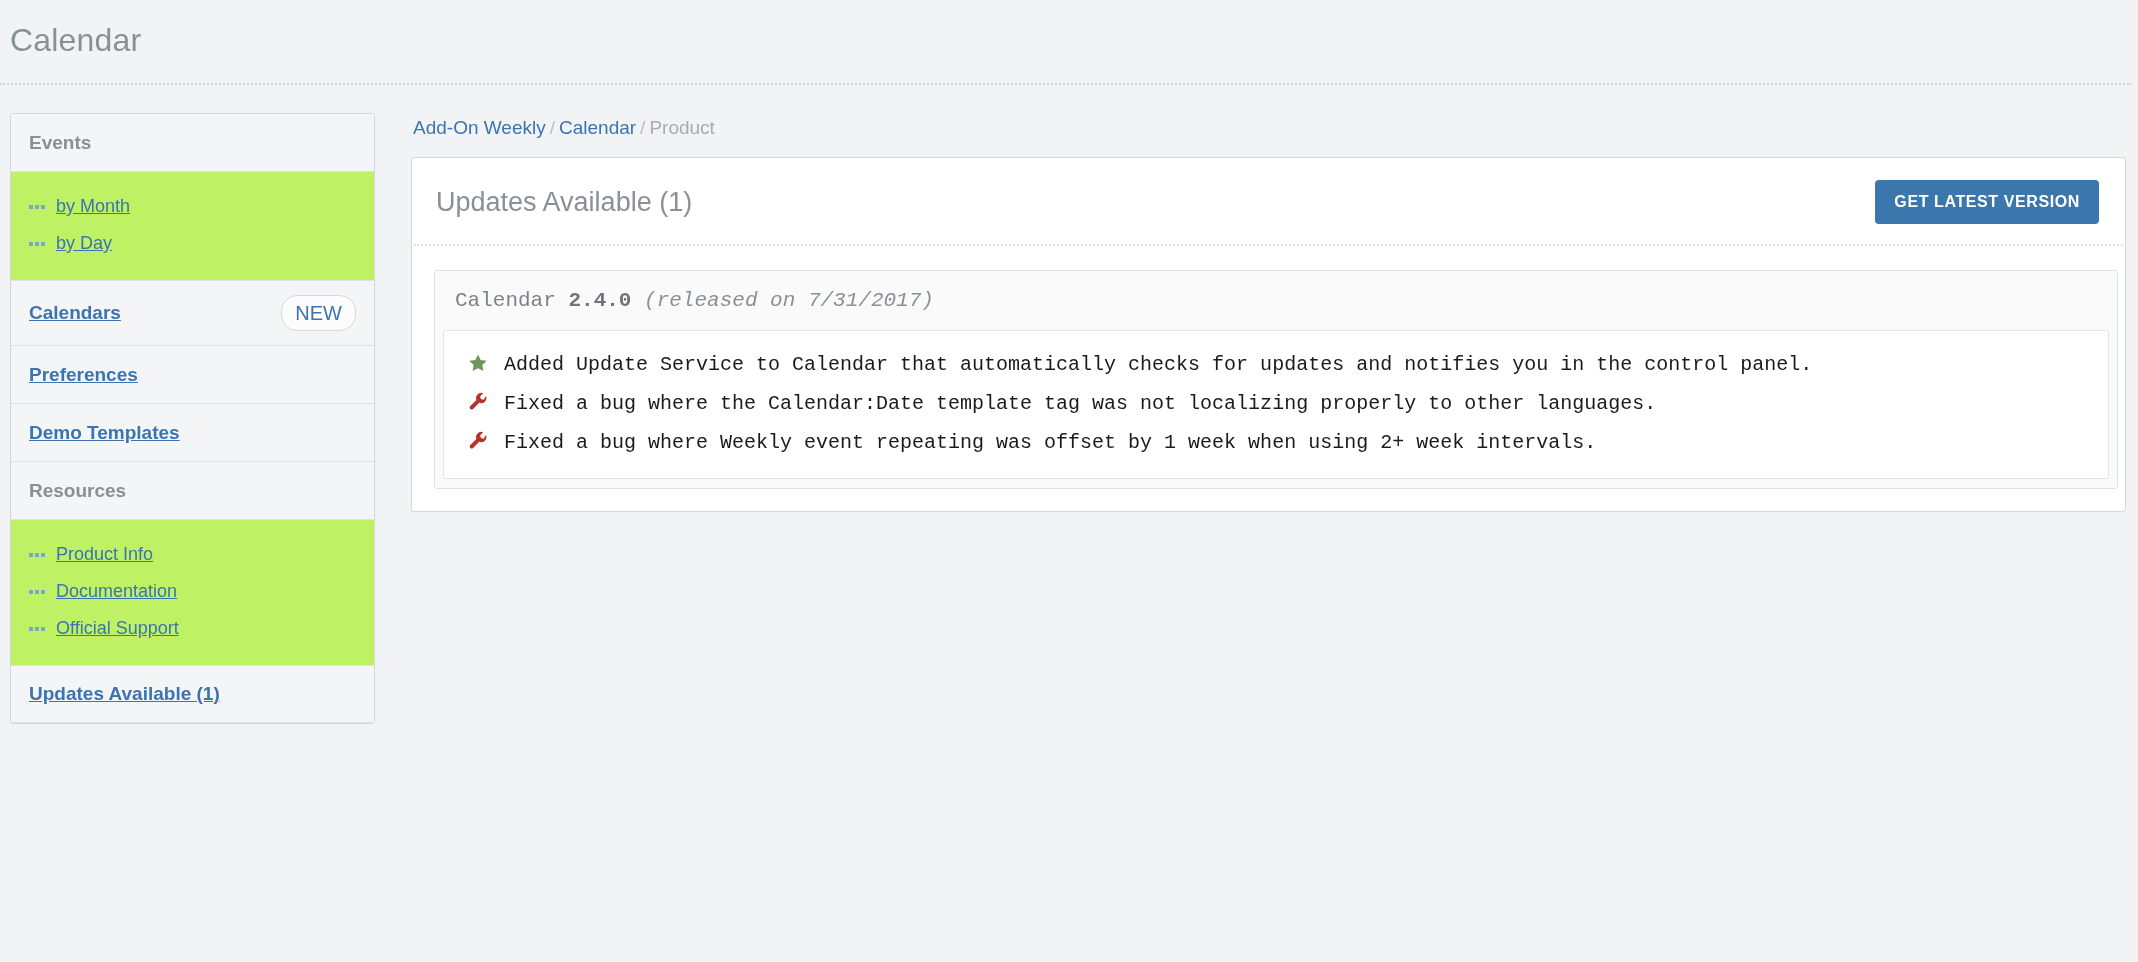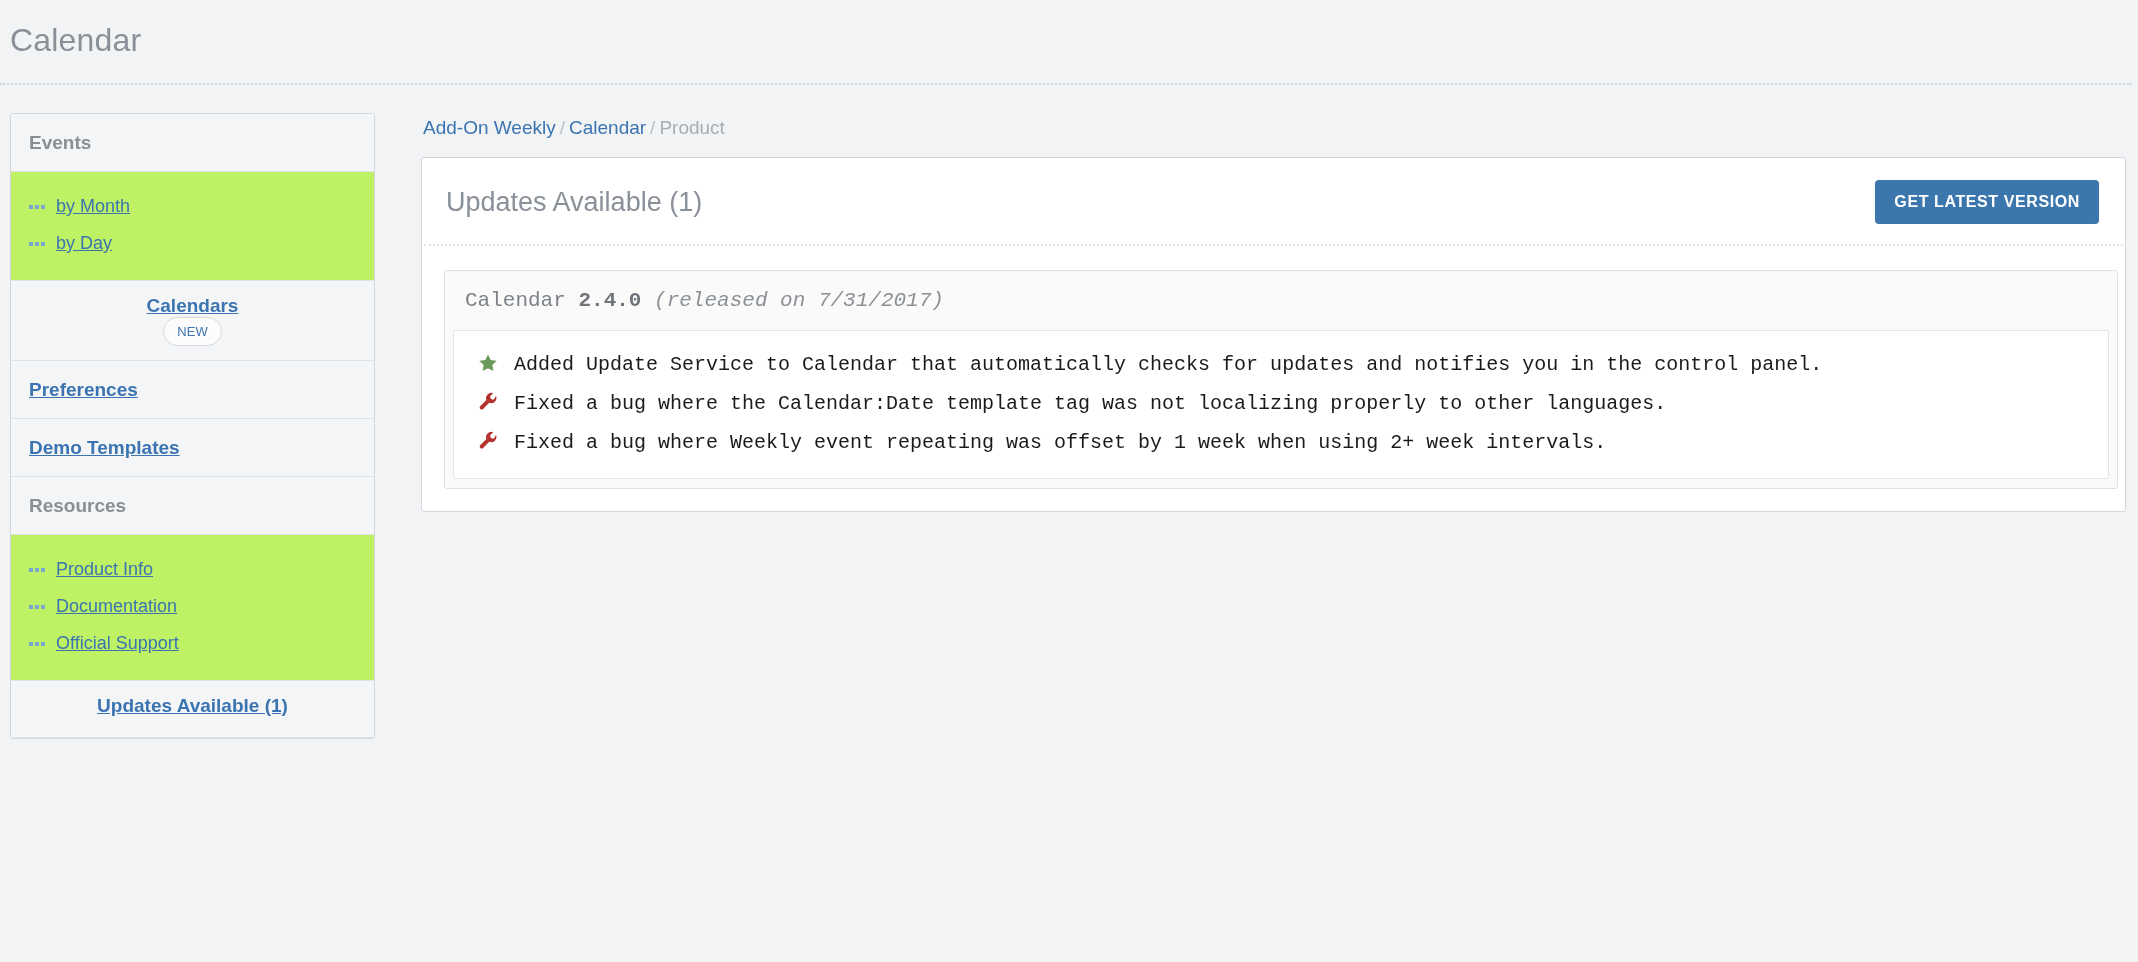--- a/index.html
+++ b/index.html
@@ -22,21 +22,21 @@
     font-weight: 400;
     color: #8a9098;
     letter-spacing: .2px;
   }
 
   
   .layout {
     display: flex;
     align-items: flex-start;
     padding: 28px 8px 0 10px;
-    gap: 46px;
+    gap: 36px;
   }
 
   
   .sidebar {
     width: 365px;
     flex: 0 0 365px;
     background: #ffffff;
     border: 1px solid #d3d7dc;
     border-radius: 3px;
     overflow: hidden;
@@ -59,21 +59,21 @@
     font-weight: bold;
     color: #3b74b0;
     text-decoration: underline;
     cursor: pointer;
   }
   .badge-new {
     border: 1px solid #d5d9dd;
     background: #fcfcfc;
     border-radius: 16px;
     color: #3b74b0;
-    font-size: 13px;
+    font-size: 20px;
     font-weight: 400;
     padding: 7px 13px;
     line-height: 1;
     text-decoration: none;
     cursor: pointer;
   }
   .side-body {
     background: #bef264;
     padding: 16px 0 18px 0;
   }
@@ -99,21 +99,21 @@
   }
   .dots-icon i:nth-child(1) { left: 0; }
   .dots-icon i:nth-child(2) { left: 6px; }
   .dots-icon i:nth-child(3) { left: 12px; }
   .side-sub-link {
     font-size: 18px;
     color: #3b74b0;
     text-decoration: underline;
     cursor: pointer;
   }
-  .divider-top { border-top: 1px solid #dfe2e5; flex-direction: column; }
+  .divider-top { border-top: 1px solid #dfe2e5; }
 
   
   .main {
     flex: 1 1 auto;
     min-width: 0;
     padding-right: 4px;
   }
   .breadcrumb {
     font-size: 19px;
     color: #a8adb3;

